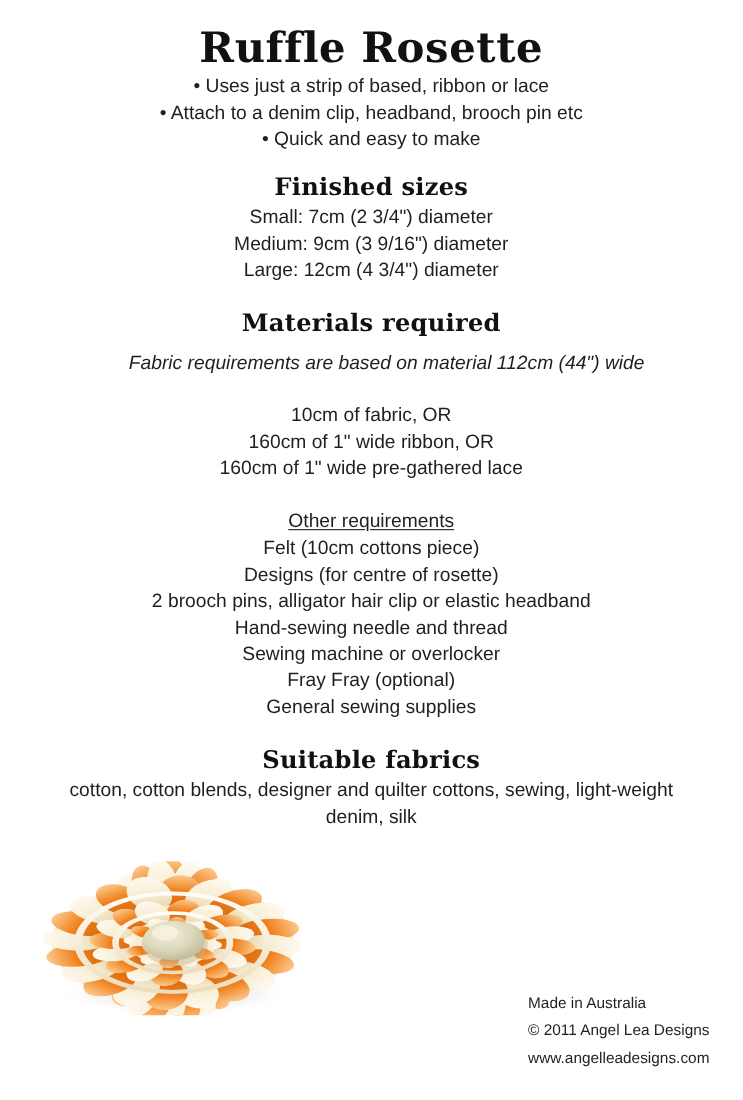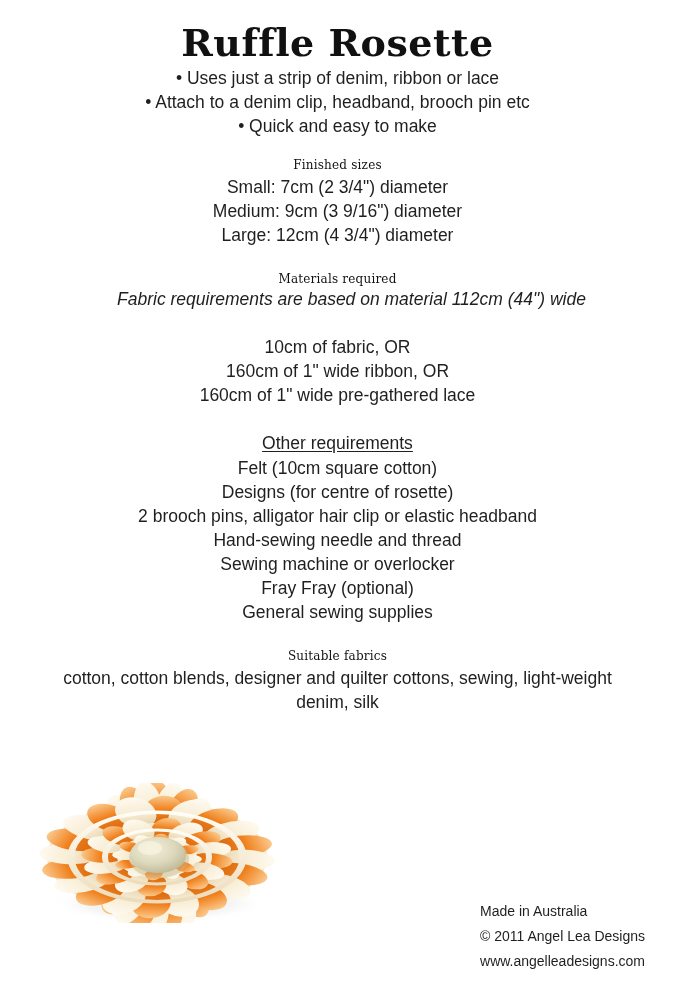--- a/index.html
+++ b/index.html
@@ -31,22 +31,22 @@
     letter-spacing: 0.5px;
     text-align: center;
     line-height: 1.0;
     margin: 0;
     padding-top: 24px;
     color: #111111;
   }
 
   .heading {
     font-family: "DejaVu Serif", serif;
-    font-weight: normal;
-    font-size: 12px;
+    font-weight: bold;
+    font-size: 22px;
     letter-spacing: 0.2px;
     text-align: center;
     line-height: 1.0;
     color: #111111;
   }
 
   .body-line {
     font-family: "Liberation Sans", sans-serif;
     font-size: 17.5px;
     font-weight: 300;
@@ -71,21 +71,21 @@
 
   .spacer-line {
     height: 24px;
   }
 
   
   .sec-intro     { margin-top: 4px; }
   .sec-sizes-h   { margin-top: 21px; }
   .sec-sizes     { margin-top: 4px; }
   .sec-mat-h     { margin-top: 26px; }
-  .sec-mat-sub   { margin-top: 2px; padding-left: 28px; }
+  .sec-mat-sub   { margin-top: 12px; padding-left: 28px; }
   .sec-mat-list  { margin-top: 0px; }
   .sec-other-h   { margin-top: 24px; }
   .sec-other     { margin-top: 1px; }
   .sec-fab-h     { margin-top: 26px; }
   .sec-fab       { margin-top: 4px; }
 
   
   .footer {
     position: absolute;
     right: 30px;
@@ -109,21 +109,21 @@
   .rosette svg { display: block; }
 </style>
 </head>
 <body>
 
 <div class="page">
 
   <h1 class="title">Ruffle Rosette</h1>
 
   <div class="body-block sec-intro">
-    <div class="body-line">• Uses just a strip of denim, ribbon or lace</div>
+    <div class="body-line">• Uses just a strip of based, ribbon or lace</div>
     <div class="body-line">• Attach to a denim clip, headband, brooch pin etc</div>
     <div class="body-line">• Quick and easy to make</div>
   </div>
 
   <div class="heading sec-sizes-h">Finished sizes</div>
   <div class="body-block sec-sizes">
     <div class="body-line">Small: 7cm (2 3/4") diameter</div>
     <div class="body-line">Medium: 9cm (3 9/16") diameter</div>
     <div class="body-line">Large: 12cm (4 3/4") diameter</div>
   </div>
@@ -136,21 +136,21 @@
     <div class="spacer-line"></div>
     <div class="body-line">10cm of fabric, OR</div>
     <div class="body-line">160cm of 1" wide ribbon, OR</div>
     <div class="body-line">160cm of 1" wide pre-gathered lace</div>
   </div>
 
   <div class="body-block sec-other-h">
     <div class="body-line underline-head">Other requirements</div>
   </div>
   <div class="body-block sec-other">
-    <div class="body-line">Felt (10cm square cotton)</div>
+    <div class="body-line">Felt (10cm cottons piece)</div>
     <div class="body-line">Designs (for centre of rosette)</div>
     <div class="body-line">2 brooch pins, alligator hair clip or elastic headband</div>
     <div class="body-line">Hand-sewing needle and thread</div>
     <div class="body-line">Sewing machine or overlocker</div>
     <div class="body-line">Fray Fray (optional)</div>
     <div class="body-line">General sewing supplies</div>
   </div>
 
   <div class="heading sec-fab-h">Suitable fabrics</div>
   <div class="body-block sec-fab">

